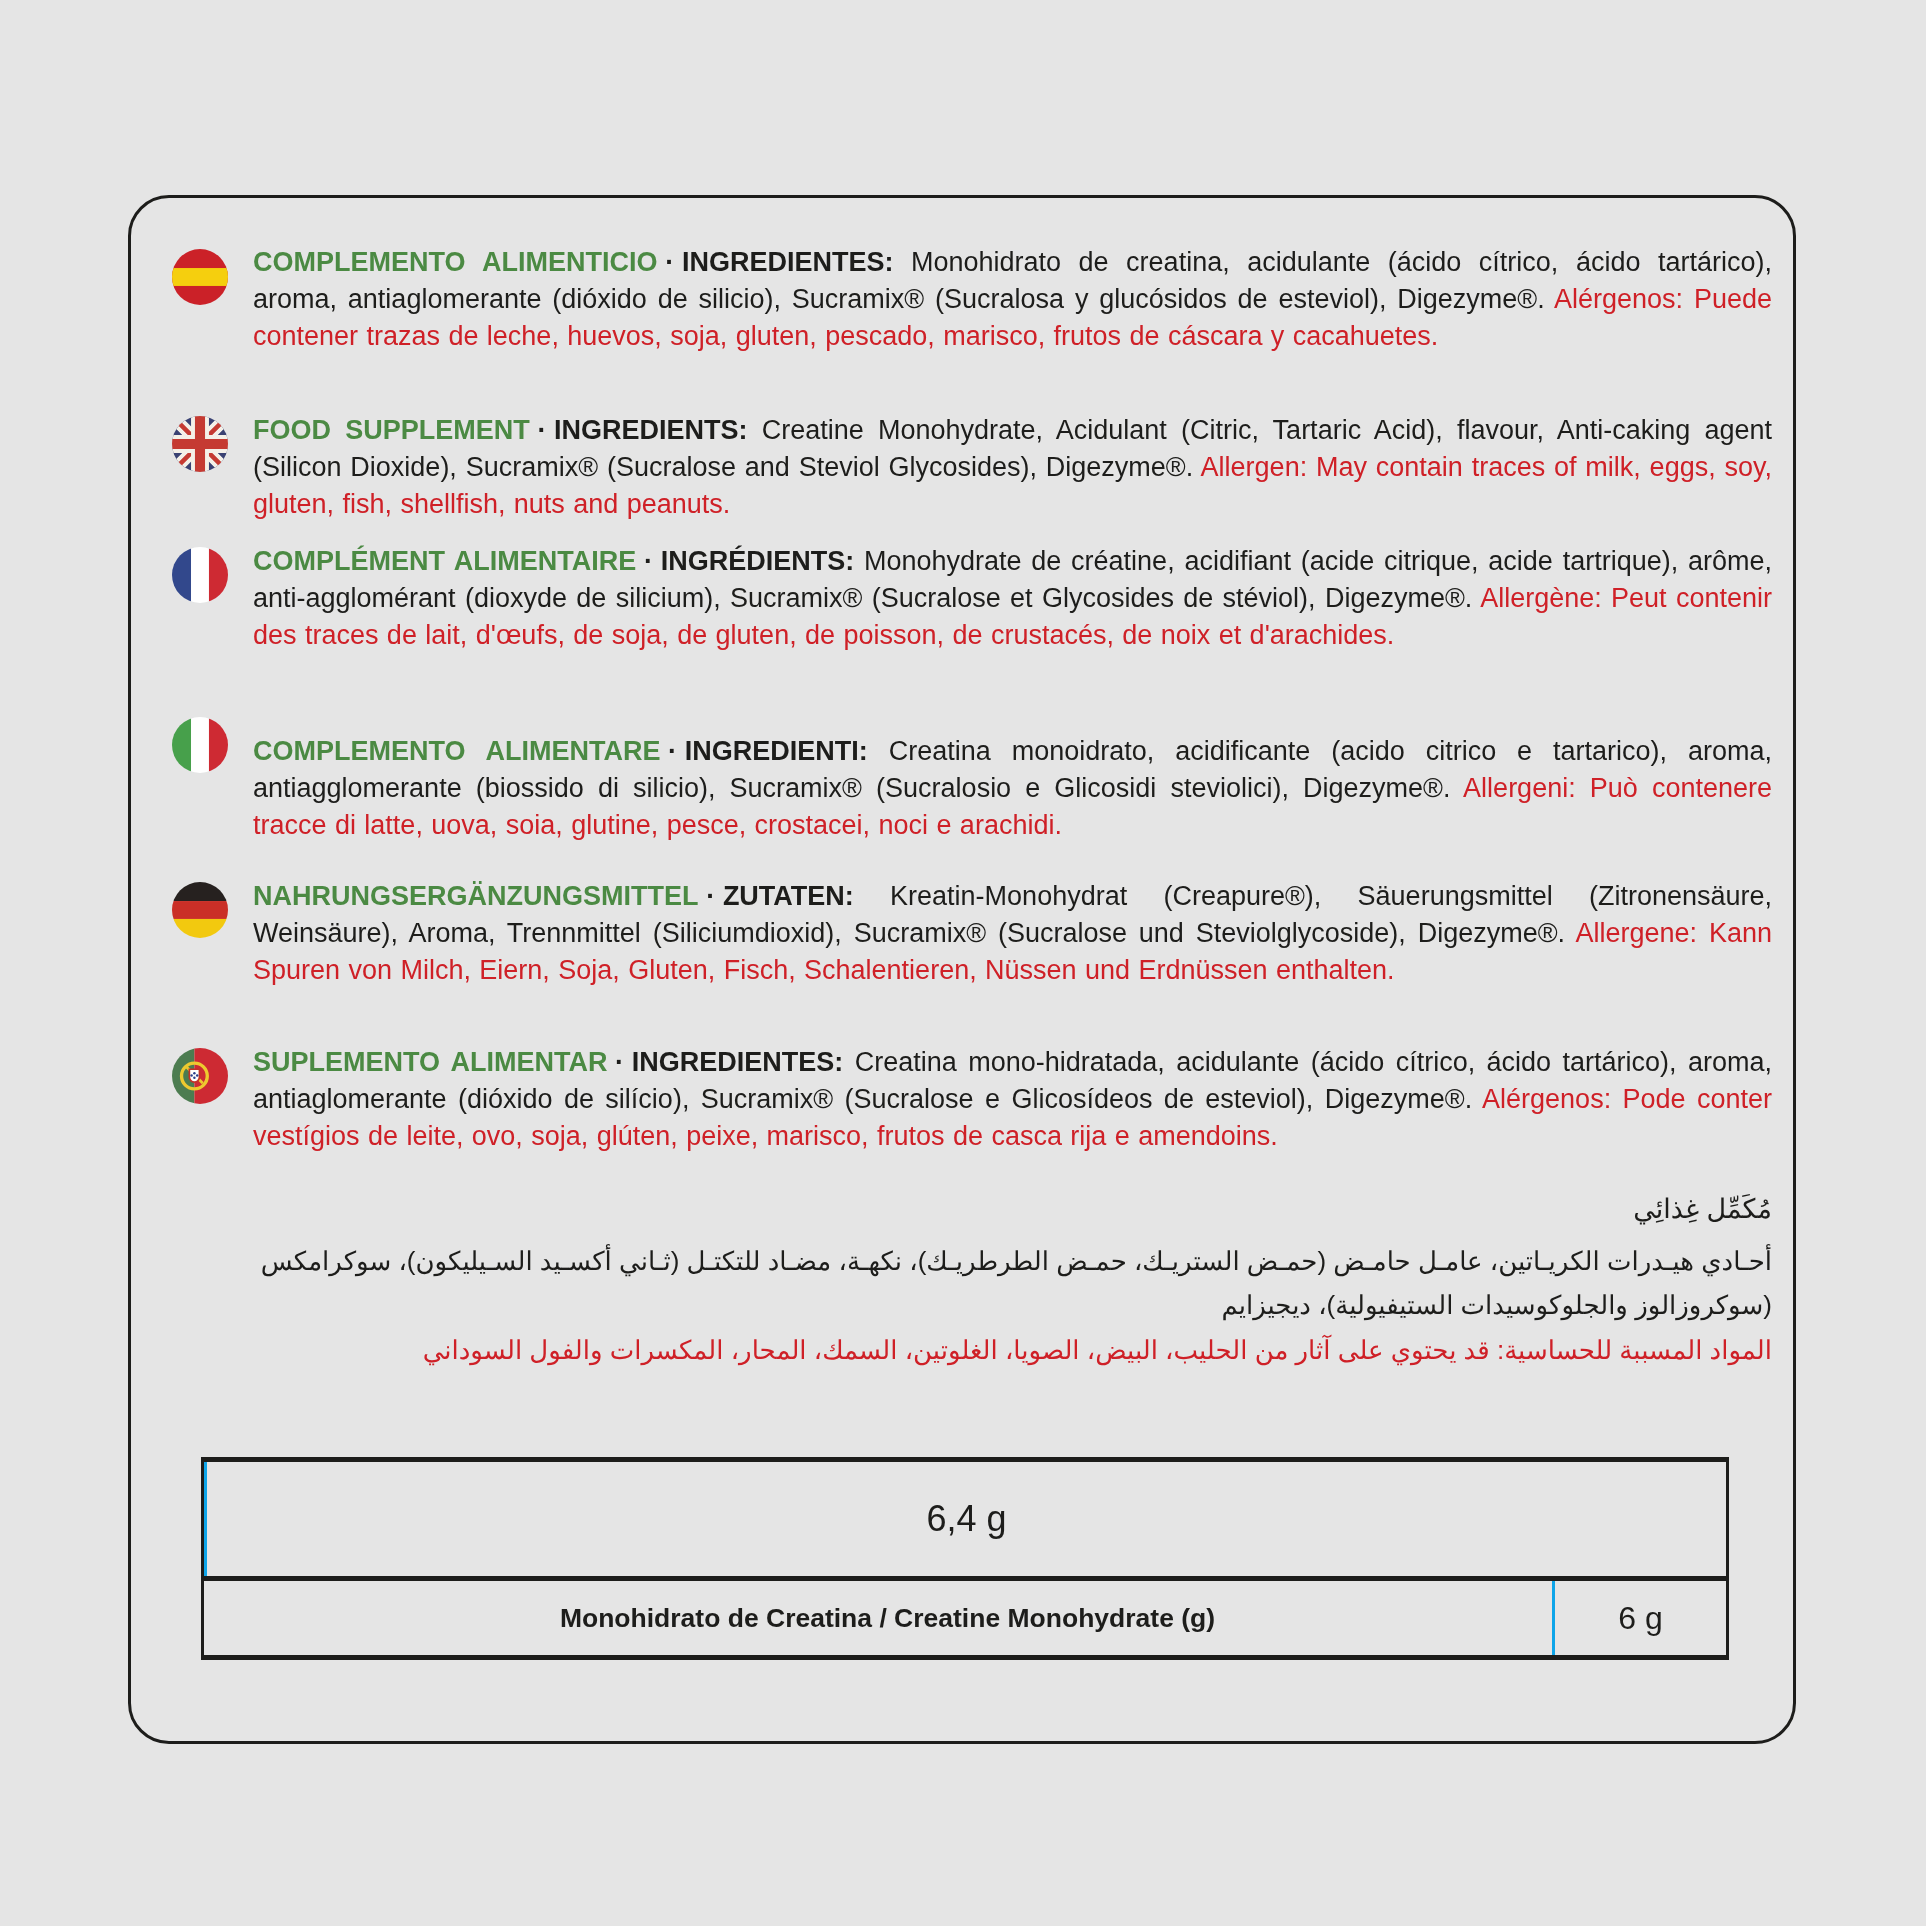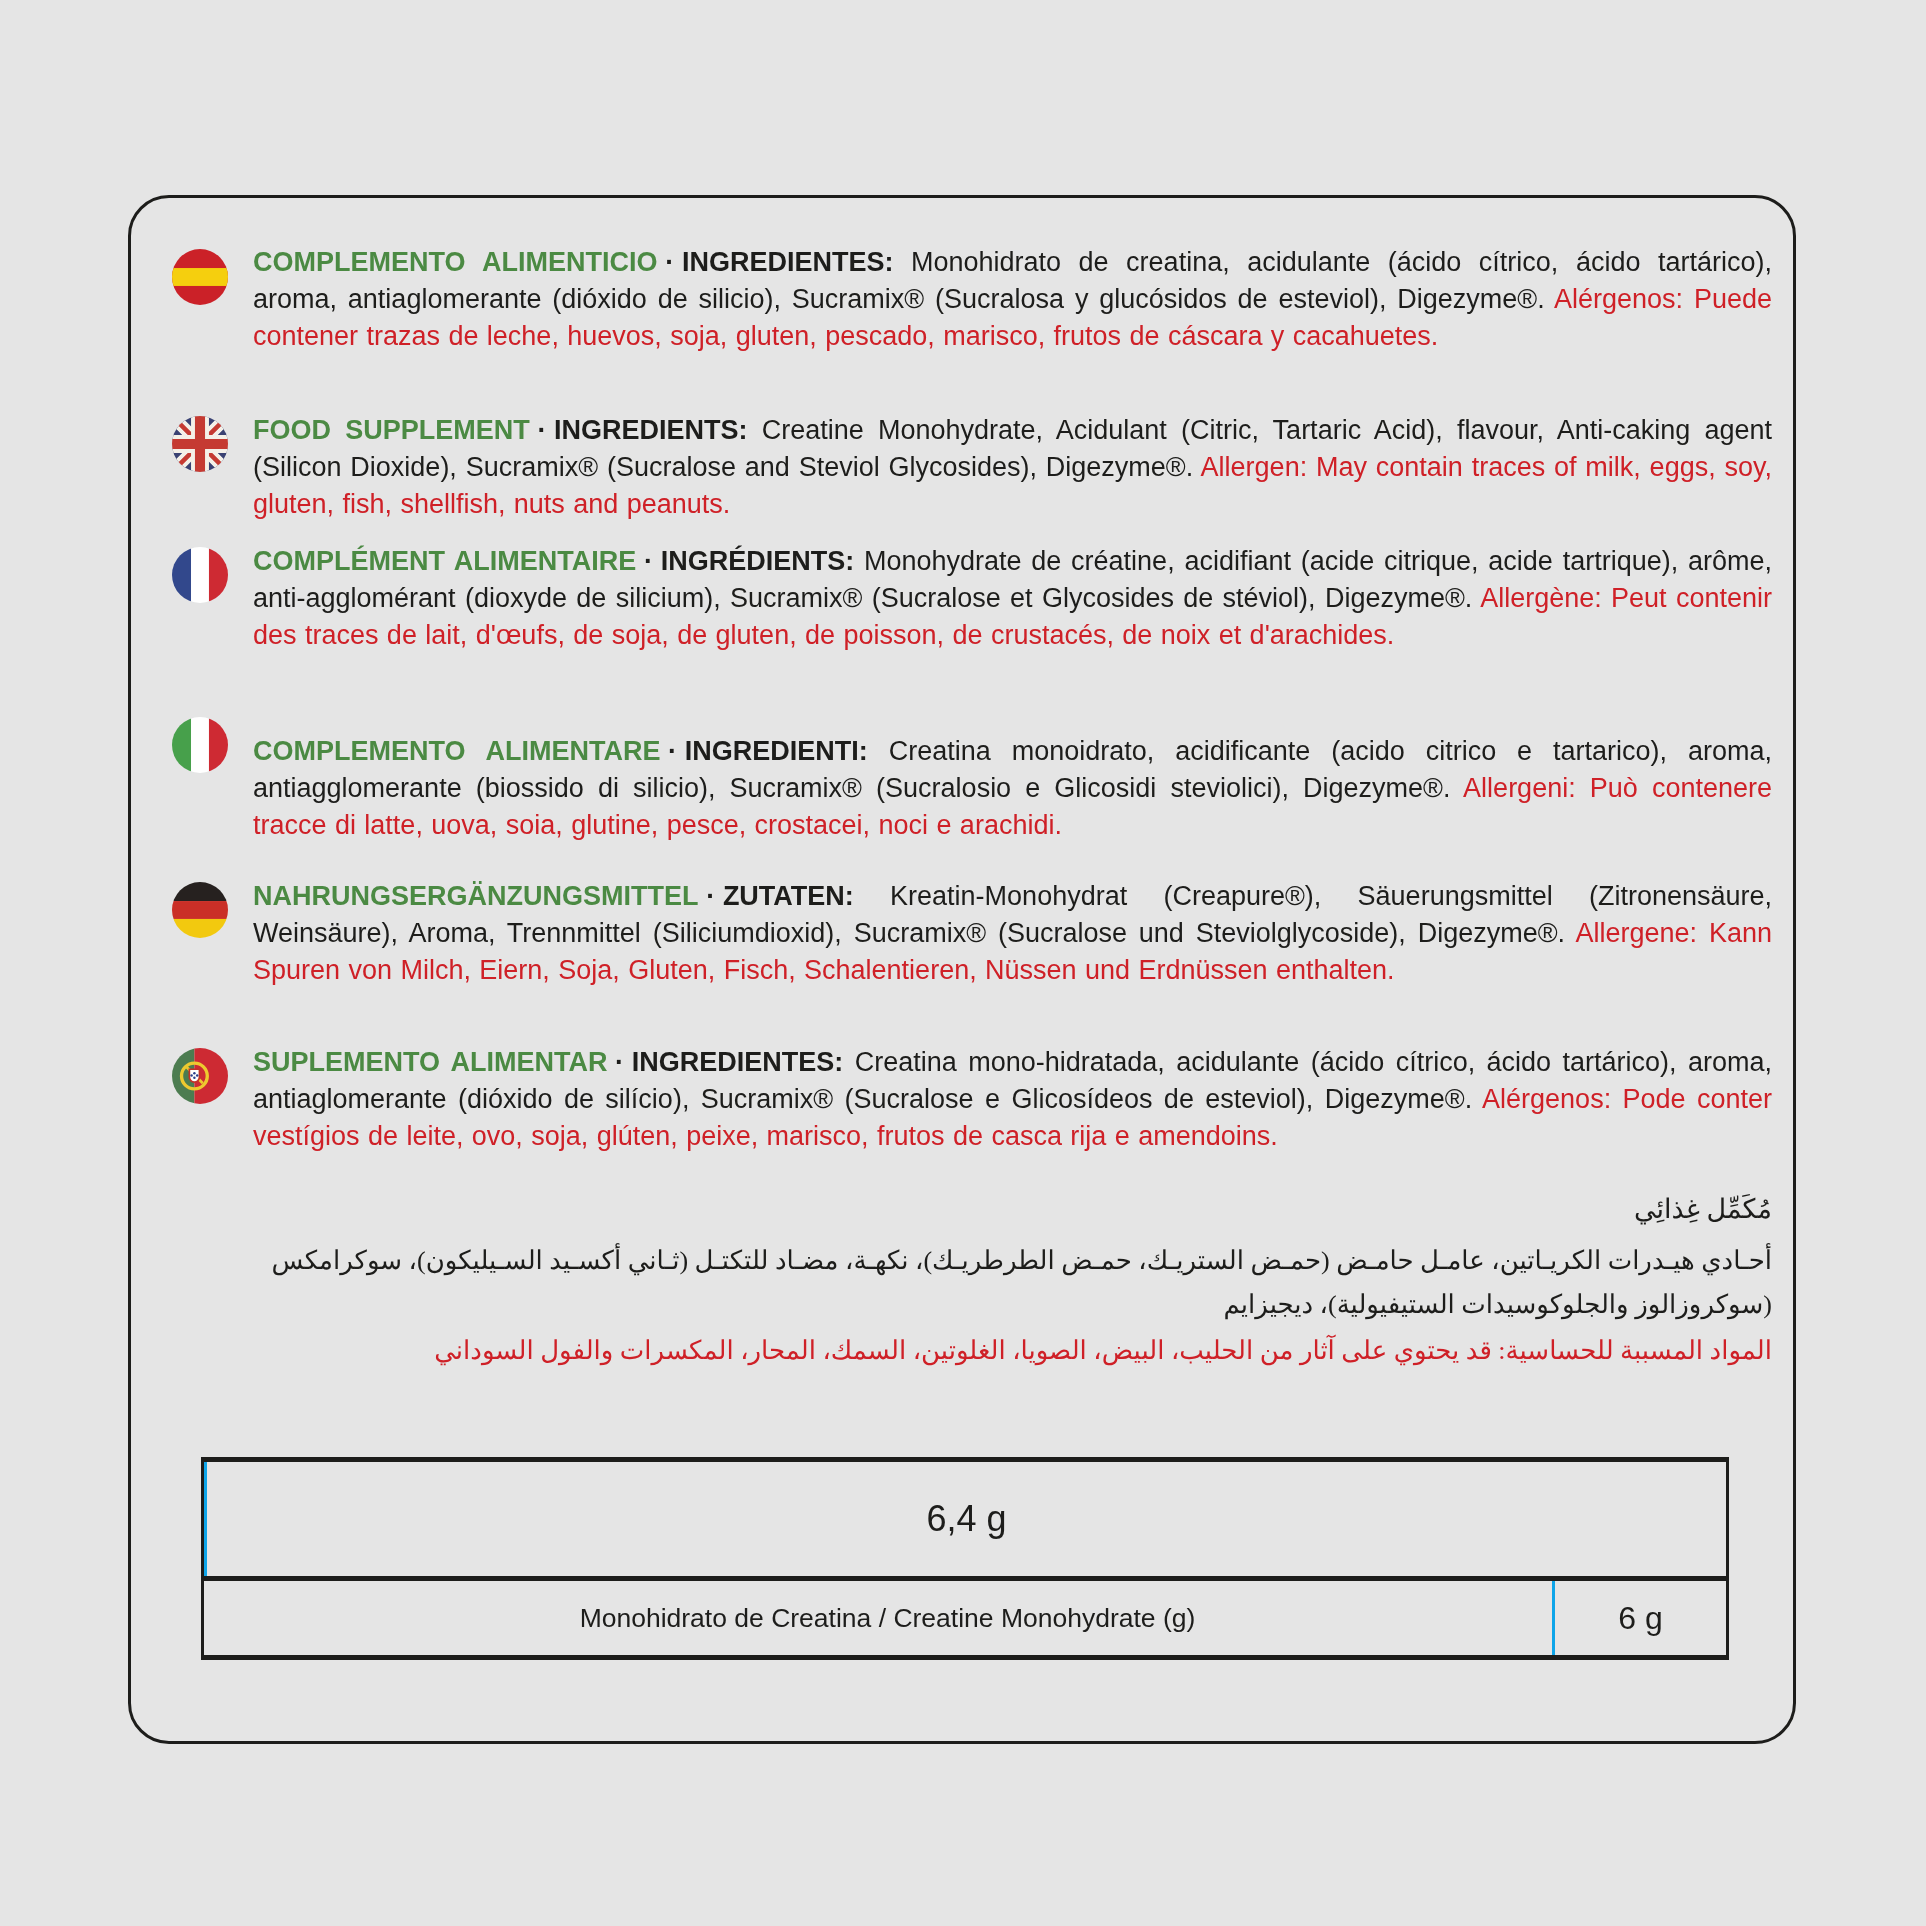--- a/index.html
+++ b/index.html
@@ -18,37 +18,37 @@
     font-size:27px;line-height:37px;text-align:justify;word-spacing:0.9px;
   }
   .hd{color:var(--green,#4b8a43);font-weight:700;}
   .dot{font-weight:700;margin:0 7.7px;}
   .lb{font-weight:700;}
   .al{color:var(--red,#cf2027);}
   
   .flag{position:absolute;left:172px;width:56px;height:56px;}
   .flag svg{width:100%;height:100%;display:block;}
   
-  .ar{direction:rtl;text-align:right;font-family:Liberation Serif, serif;margin:0;position:absolute;left:253px;width:1519px;}
+  .ar{direction:rtl;text-align:right;font-family:Liberation Sans, sans-serif;margin:0;position:absolute;left:253px;width:1519px;}
   .ar-title{top:1193px;font-size:27px;}
   .ar-body{top:1239px;font-size:26px;line-height:44px;}
   .ar-allerg{top:1335px;font-size:26px;color:var(--red,#cf2027);}
   
   .ntable{
     position:absolute;left:201px;top:1457px;width:1528px;box-sizing:border-box;
     border:3px solid #1d1d1b;border-top-width:5.6px;border-bottom-width:5.6px;
   }
   .nrow{display:flex;box-sizing:border-box;}
   .nrow-head{height:119px;border-bottom:5.1px solid #1d1d1b;}
   .nrow-body{height:74px;}
   .ncl{width:1348px;box-sizing:border-box;padding-left:19px;display:flex;flex-direction:column;justify-content:center;}
   .ncr{flex:1;border-left:3px solid #0ea5e9;display:flex;align-items:center;justify-content:center;font-weight:400;}
   .nt-title{font-size:31px;font-weight:700;letter-spacing:-0.4px;}
   .nt-sub{font-size:24px;margin-top:8.6px;}
-  .nr2{font-size:26.5px;font-weight:400;text-align:center;width:100%;}
+  .nr2{font-size:26.5px;font-weight:700;text-align:center;width:100%;}
   .nv-big{font-size:36px;}
   .nv{font-size:32px;}
 </style>
 </head>
 <body>
 
 <div id="sheet" style="--green: #4b8a43; --red: #cf2027; --text: #1d1d1b;">
   <div class="frame"></div>
 
   <span class="flag" style="top:249px">

